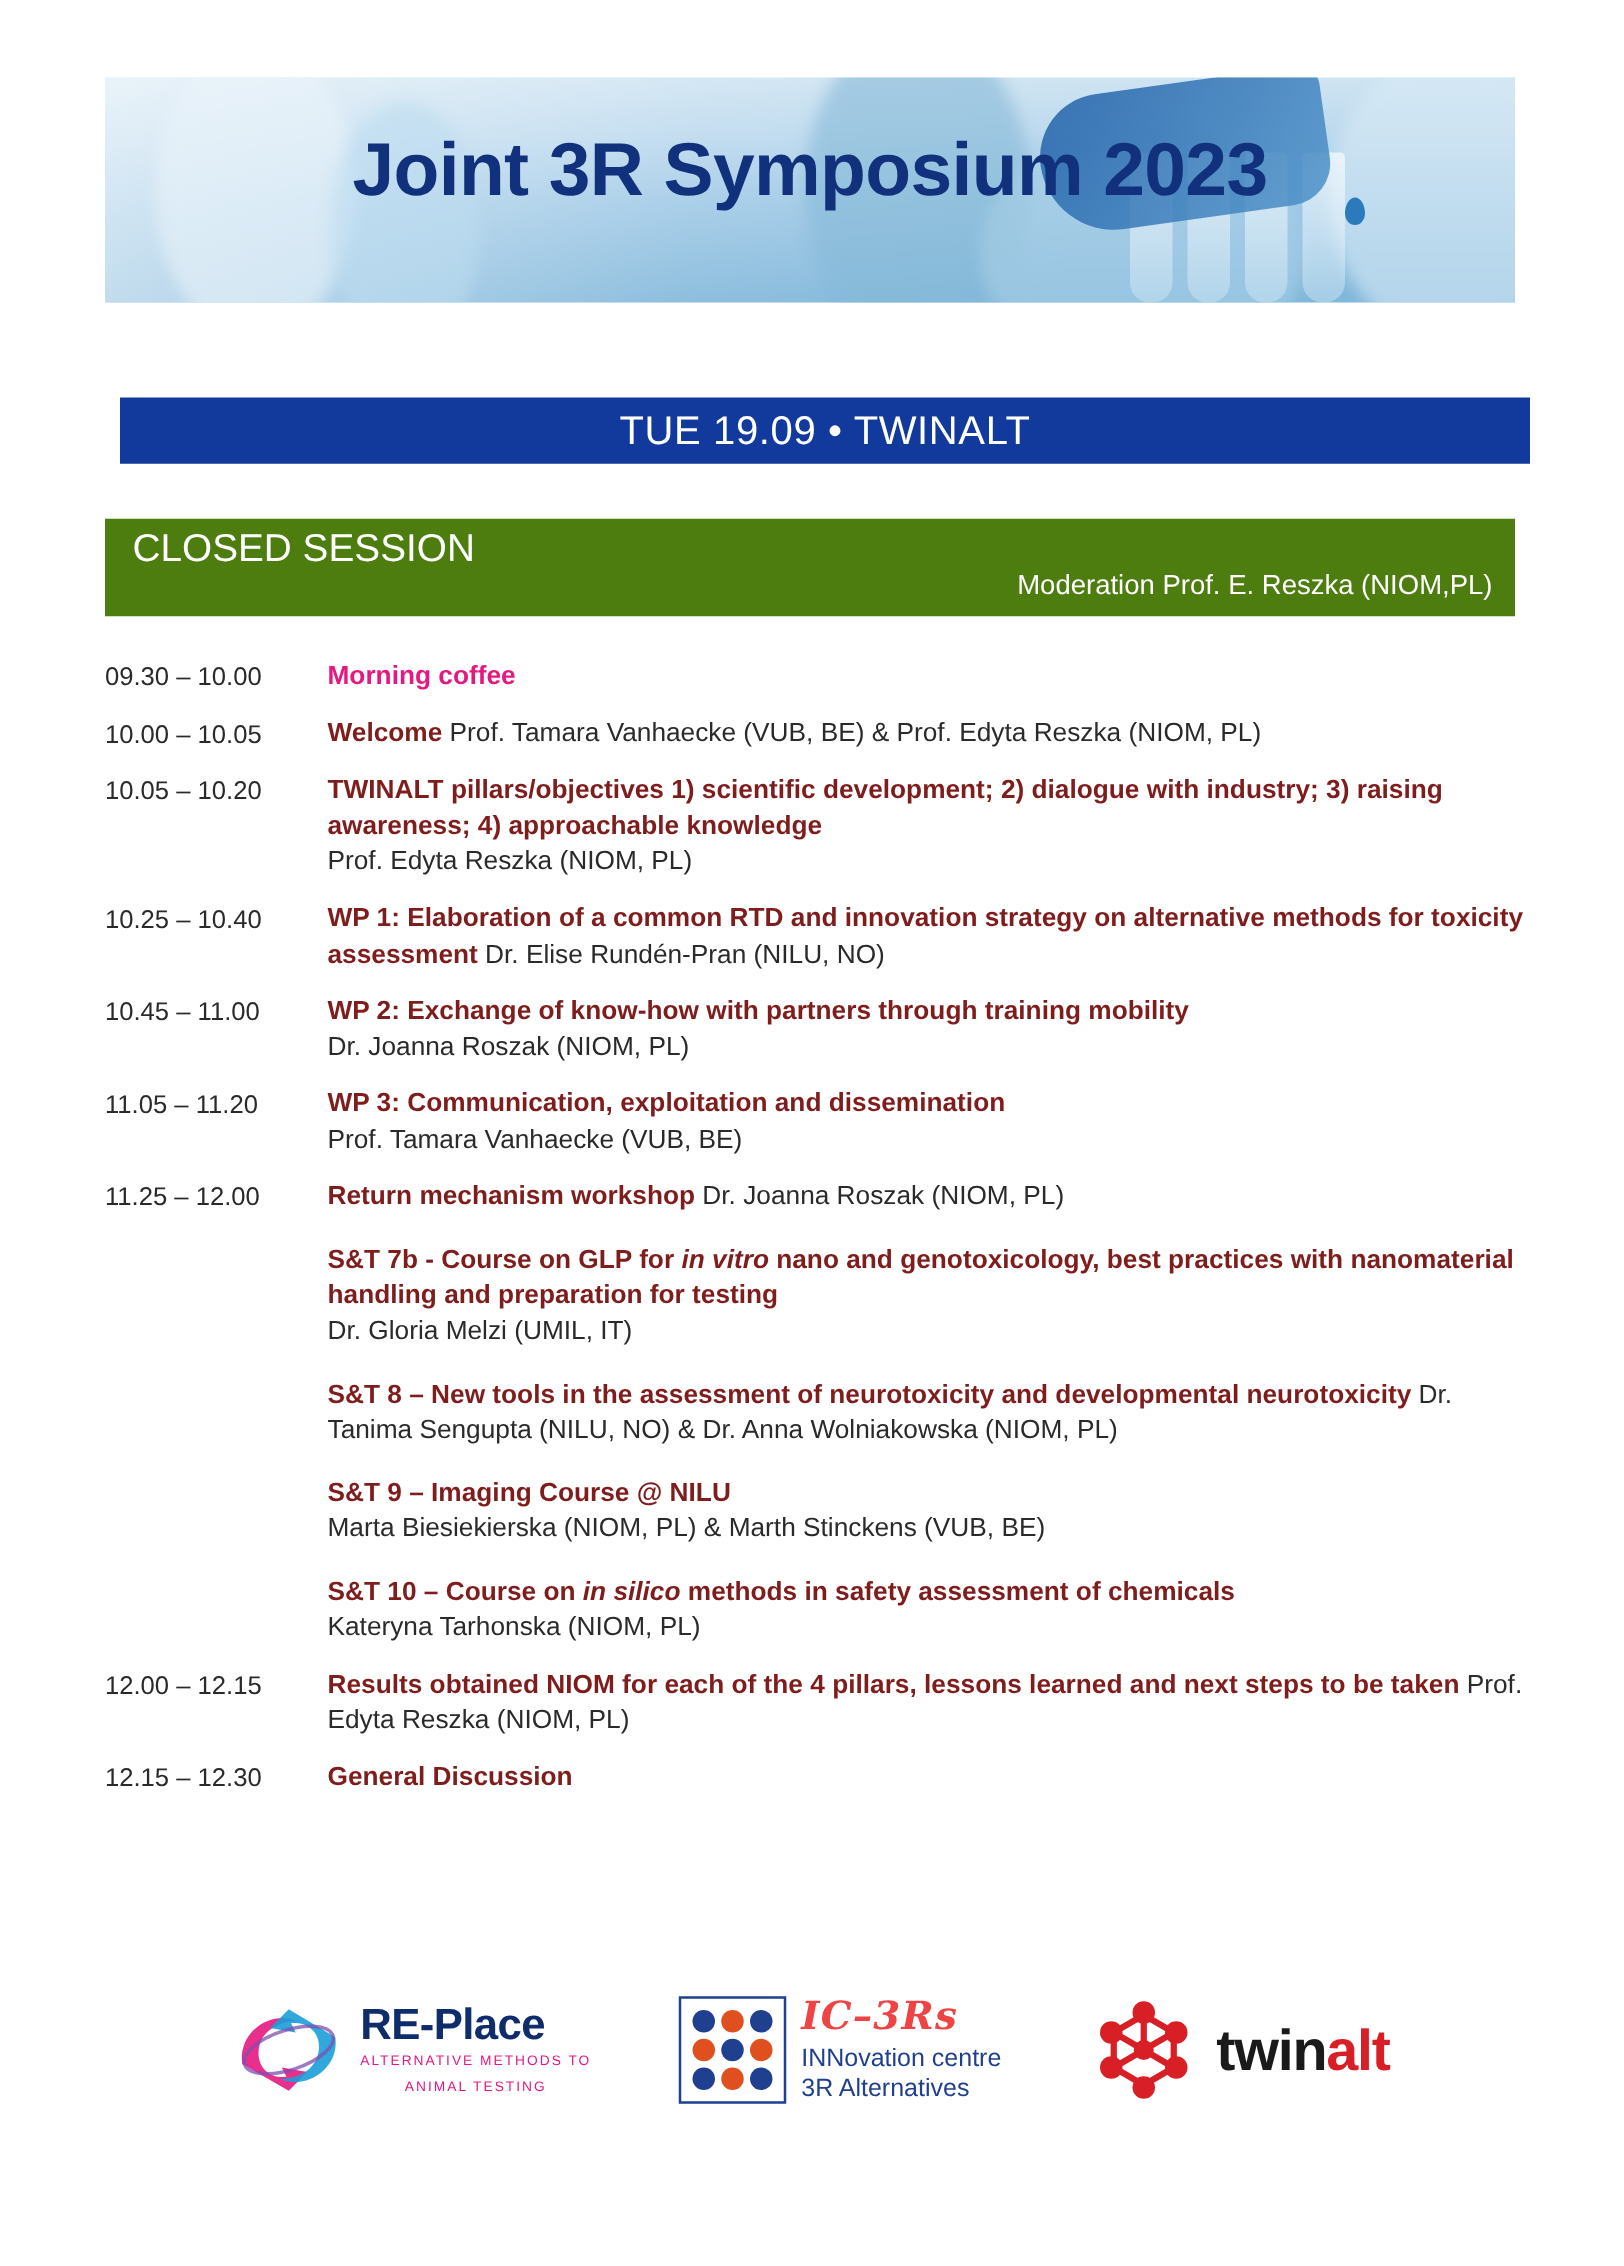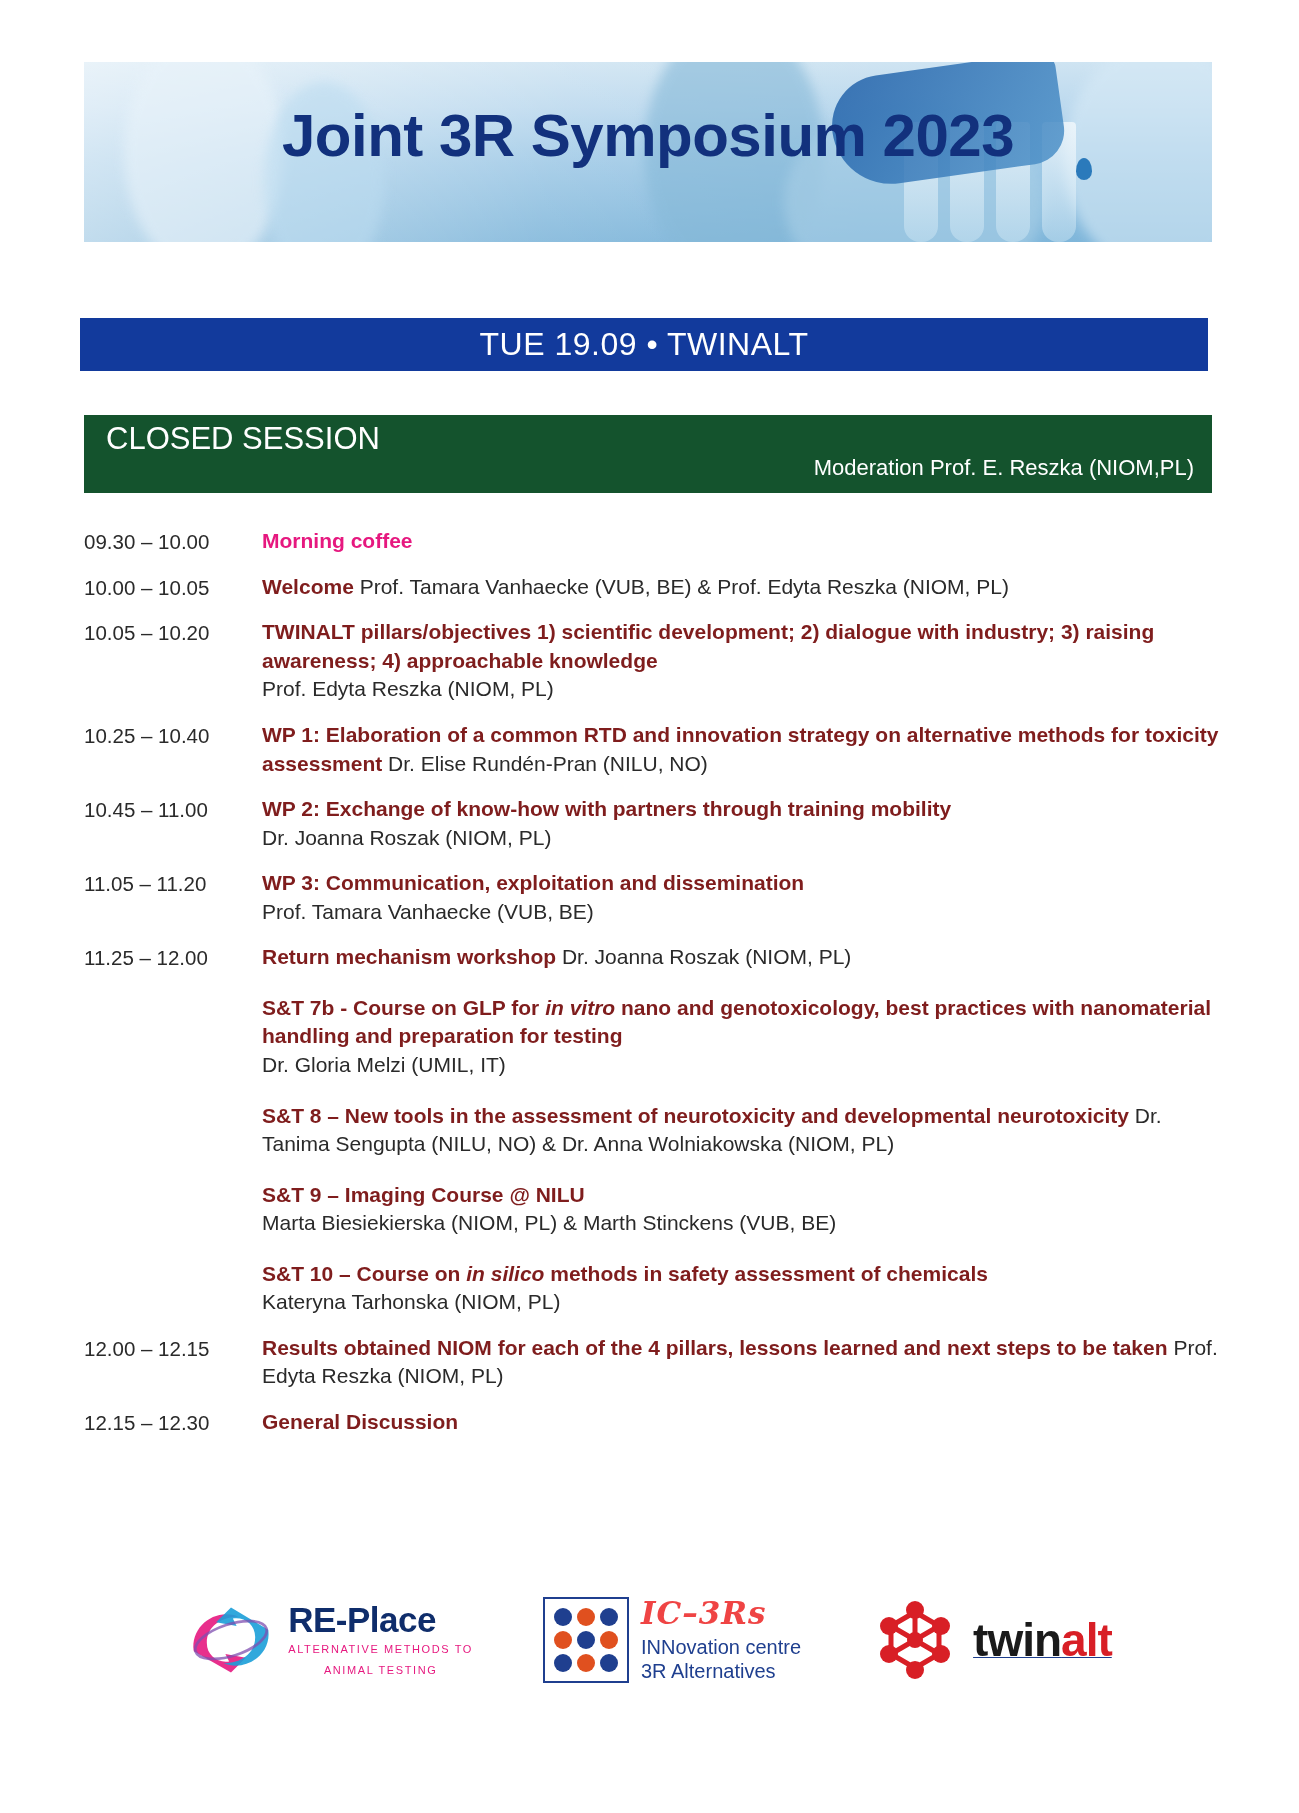--- a/index.html
+++ b/index.html
@@ -84,42 +84,42 @@
     font-size: 60px;
     line-height: 1;
     font-weight: 700;
     color: #12317d;
     letter-spacing: -0.5px;
   }
 
   
   .day-bar {
     position: absolute;
-    left: 80px;
+    left: 96px;
     top: 318px;
     width: 1128px;
     height: 53px;
     background: #123a9c;
     color: #ffffff;
     display: flex;
     align-items: center;
     justify-content: center;
     font-size: 32px;
     font-weight: 400;
     letter-spacing: 0.5px;
   }
 
   
   .session-bar {
     position: absolute;
     left: 84px;
     top: 415px;
     width: 1128px;
     height: 78px;
-    background: #14532d;
+    background: #4d7c0f;
     color: #ffffff;
     box-sizing: border-box;
     padding: 6px 18px 6px 22px;
   }
   .session-title {
     font-size: 31px;
     font-weight: 400;
     line-height: 1.15;
   }
   .session-moderation {
@@ -196,21 +196,21 @@
   }
   .dot { border-radius: 50%; width: 18px; height: 18px; justify-self: center; align-self: center; }
   .ic3rs-text { display: flex; flex-direction: column; }
   .ic3rs-title {
     font-size: 31px; font-weight: 700; font-style: italic; color: #ef4444; line-height: 1; letter-spacing: 1px;
     font-family: "DejaVu Serif", serif;
   }
   .ic3rs-l1, .ic3rs-l2 { font-size: 20px; color: #1f3f8f; line-height: 1.2; }
   .ic3rs-l1 { margin-top: 6px; }
 
-  .twinalt-logo { gap: 14px; text-decoration: underline; }
+  .twinalt-logo { gap: 14px; }
   .twin-mark { width: 88px; height: 88px; position: relative; }
   .twin-text { font-size: 46px; font-weight: 700; line-height: 1; letter-spacing: -1px; }
   .twin-a { color: #1a1a1a; }
   .twin-b { color: #d81f26; }
 </style>
 </head>
 <body>
 
 <div class="page">
 

